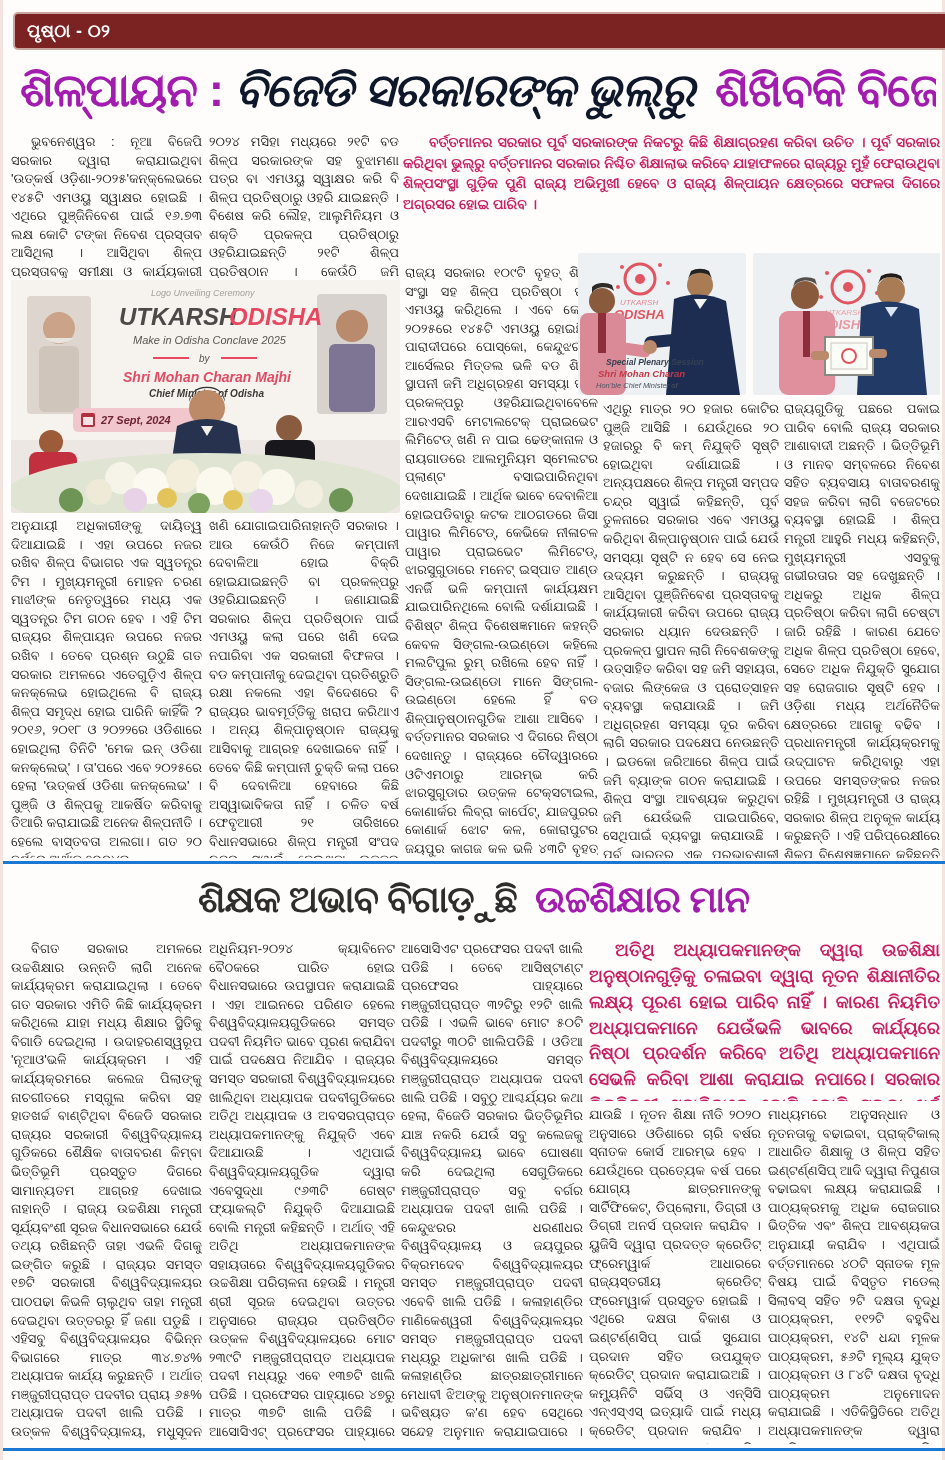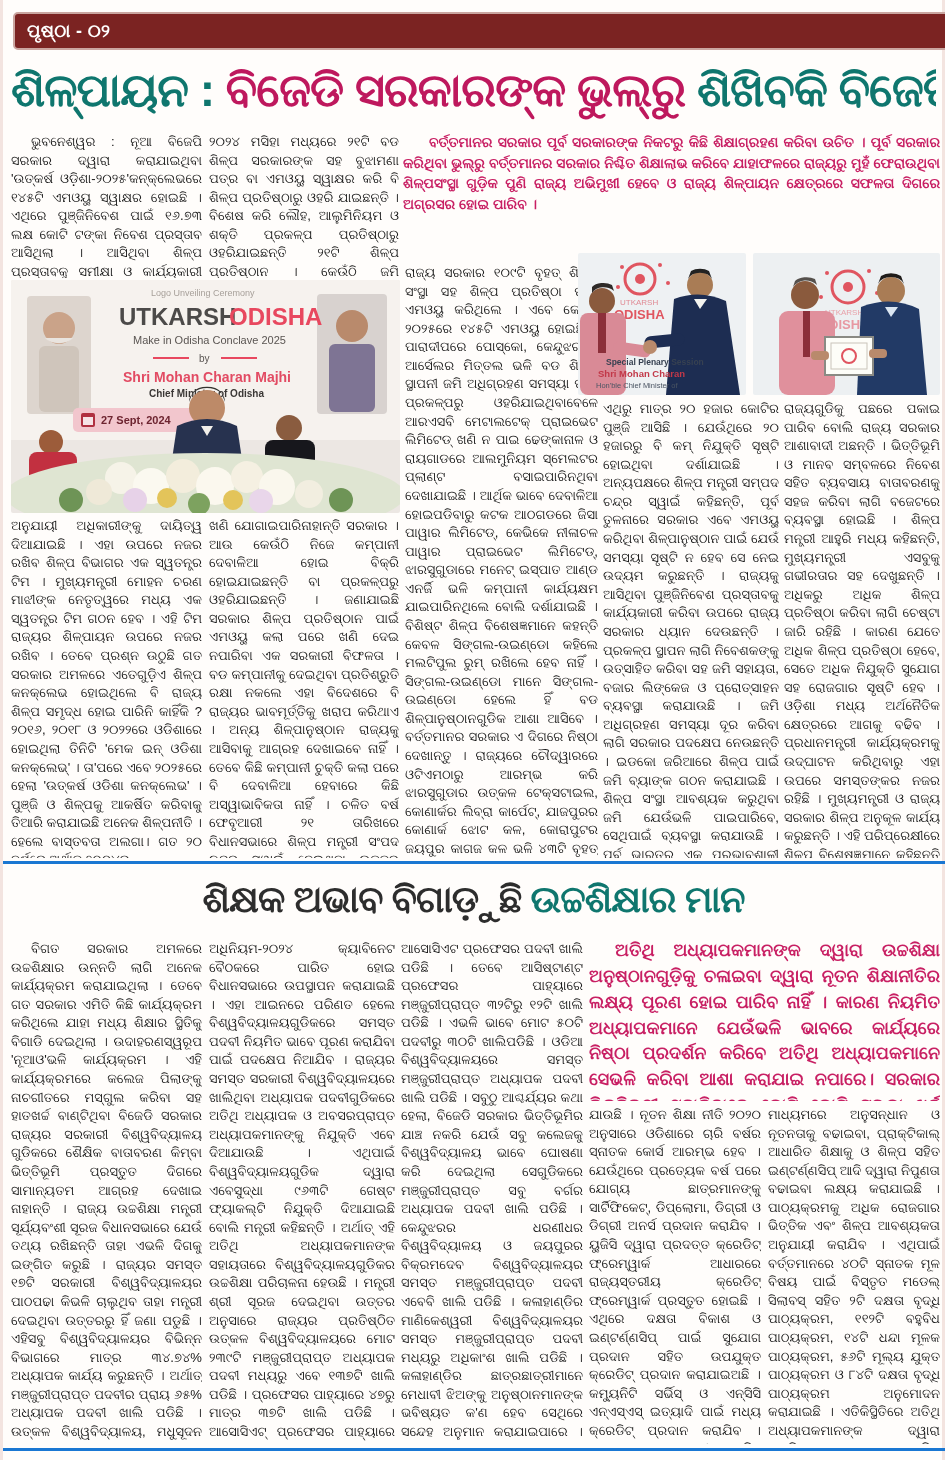--- a/index.html
+++ b/index.html
@@ -19,38 +19,38 @@
     background:#7b2322;border:2px solid #caa5a0;border-radius:5px;
     display:flex;align-items:center;justify-content:space-between;
     padding:0 12px;color:#ffffff;font-weight:bold;font-size:18px;
     letter-spacing:.3px;white-space:nowrap;overflow:hidden;
   }
   .headline1{
     left:8px;top:54px;width:925px;height:72px;
     font-size:46px;font-weight:800;text-align:center;line-height:72px;
     letter-spacing:-1px;white-space:nowrap;overflow:hidden;
   }
-  .hl-red{color:#0f766e;}
-  .hl-blue{color:#be185d;}
+  .hl-red{color:#a21caf;margin-left:9px;}
+  .hl-blue{color:#0f172a;font-style:italic;}
   .hl-black{color:#2d2d2d;}
   .headline2{
     left:8px;top:868px;width:925px;height:64px;
     font-size:37px;font-weight:800;text-align:center;line-height:64px;
     letter-spacing:-1px;white-space:nowrap;overflow:hidden;
   }
   .coltext{
     font-size:13.1px;line-height:1.42;text-align:justify;
     color:#161616;overflow:hidden;text-indent:20px;
   }
   .lead{
     font-weight:bold;color:#c81f63;text-align:justify;overflow:hidden;
     font-size:14px;line-height:1.47;text-indent:26px;
   }
   .rule-blue{background:#1a77d2;height:3px;left:0;width:945px;}
-  .photo{overflow:hidden;border-radius:2px;}
+  .photo{overflow:hidden;border-radius:2px;font-style:italic;}
   .photo svg{display:block;}
 </style>
 </head>
 <body>
 
 <div class="page">
 
   <div class="abs masthead">
     <span>ପୃଷ୍ଠା - ୦୨</span>
   </div>

